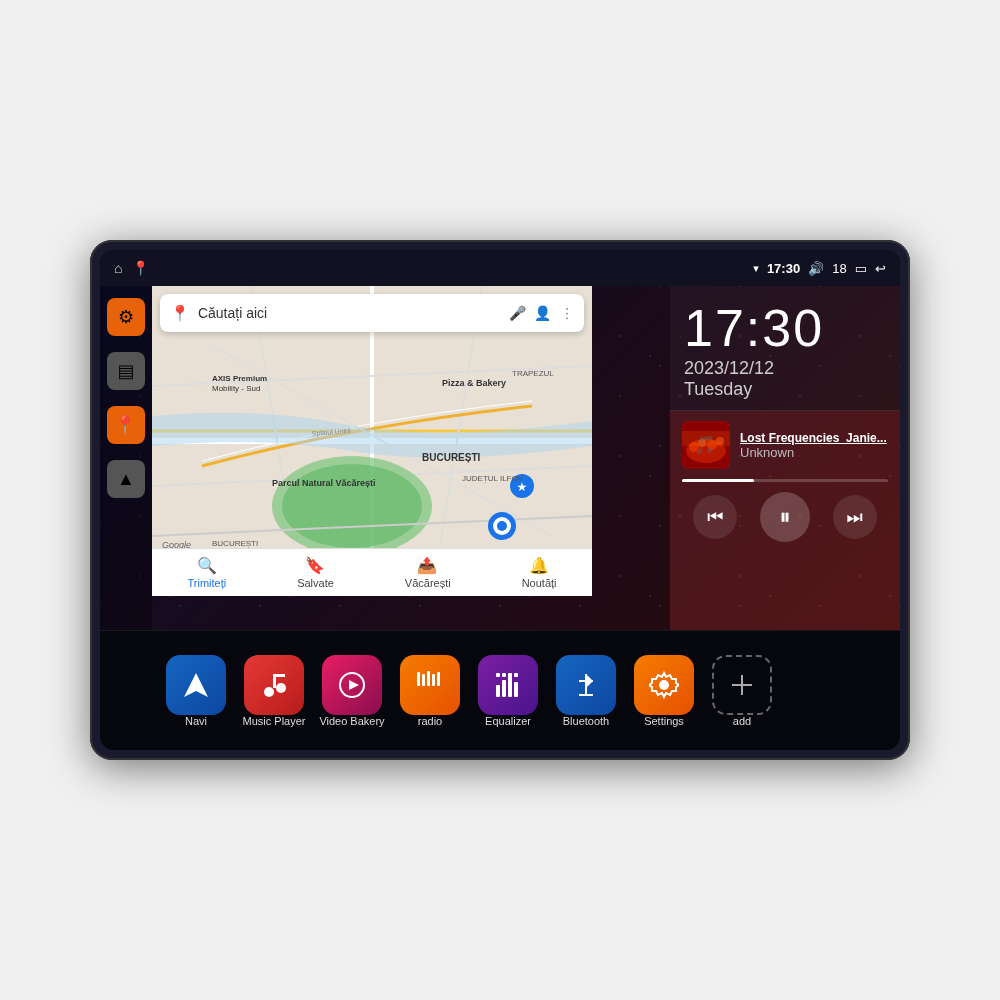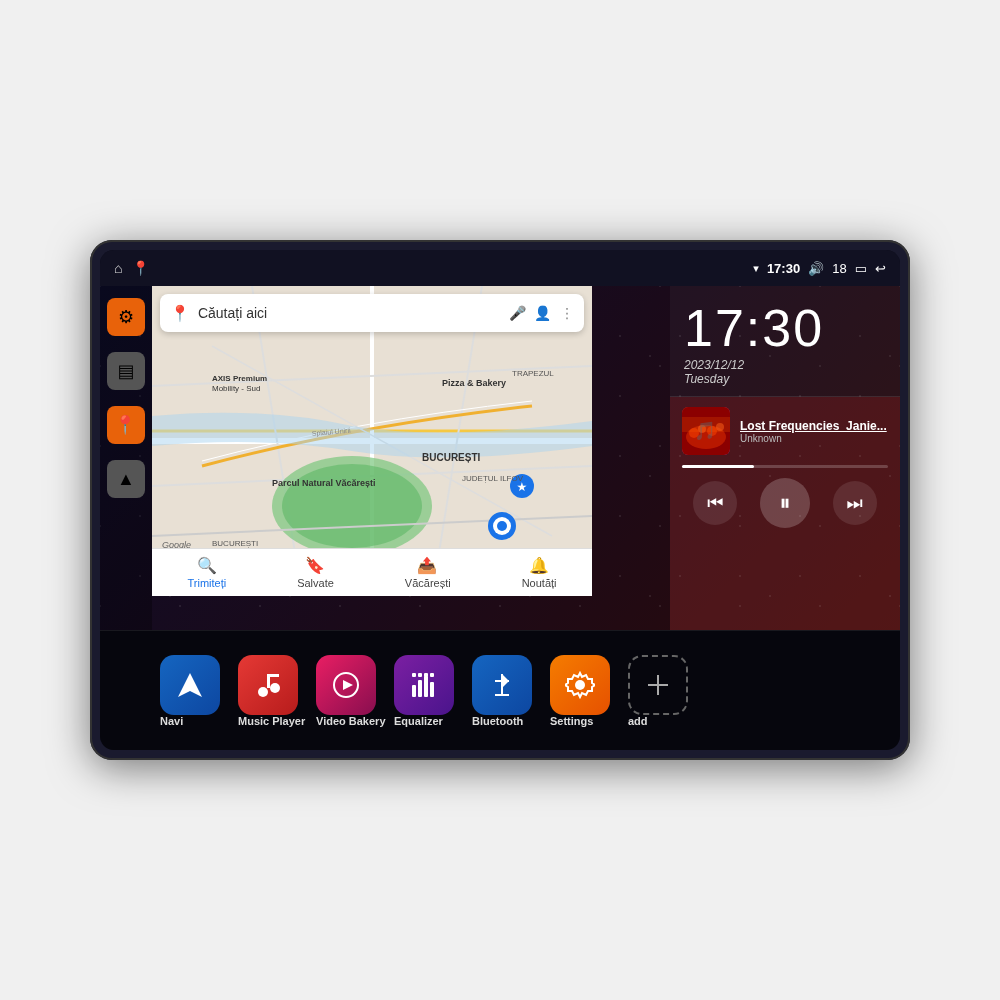--- a/index.html
+++ b/index.html
@@ -161,21 +161,21 @@
       padding: 16px 14px 10px;
       border-bottom: 1px solid rgba(255,255,255,0.1);
     }
     .clock-time {
       font-size: 52px;
       font-weight: 300;
       color: #fff;
       letter-spacing: 2px;
       line-height: 1;
     }
-    .clock-date { color: #ccc; font-size: 12px; margin-top: 4px; font-style: italic; }
+    .clock-date { color: #ccc; font-size: 18px; margin-top: 4px; }
 
     .music-widget {
       flex: 1;
       padding: 10px 12px;
       background: rgba(180,30,30,0.25);
     }
     .music-info {
       display: flex; align-items: center; gap: 10px;
       margin-bottom: 10px;
     }
@@ -183,21 +183,21 @@
       width: 48px; height: 48px;
       border-radius: 6px;
       background: linear-gradient(135deg, #c0392b, #8e44ad);
       flex-shrink: 0;
       overflow: hidden;
       display: flex; align-items: center; justify-content: center;
       font-size: 22px;
     }
     .music-meta { flex: 1; overflow: hidden; }
     .music-title { color: #fff; font-size: 12px; font-weight: 600; white-space: nowrap; overflow: hidden; text-overflow: ellipsis; text-decoration: underline; }
-    .music-artist { color: #bbb; font-size: 10px; }
+    .music-artist { color: #bbb; font-size: 13px; }
     .music-progress {
       width: 100%; height: 3px;
       background: rgba(255,255,255,0.2);
       border-radius: 2px;
       margin-bottom: 10px;
     }
     .music-progress-fill {
       width: 35%; height: 100%;
       background: #fff;
       border-radius: 2px;
@@ -226,25 +226,24 @@
       display: flex;
       align-items: center;
       padding: 8px 60px;
       gap: 6px;
       flex-shrink: 0;
       border-top: 1px solid rgba(255,255,255,0.08);
     }
 
     .app-icon-wrapper {
       display: flex; flex-direction: column;
-      align-items: flex-start;
+      align-items: center;
       gap: 0;
       cursor: pointer;
       min-width: 72px;
-      font-weight: bold;
     }
     .app-icon {
       width: 60px; height: 60px;
       border-radius: 14px;
       display: flex; align-items: center; justify-content: center;
       font-size: 26px;
     }
     .app-label { color: #ddd; font-size: 11px; text-align: center; }
 
     .app-navi { background: linear-gradient(135deg, #1565c0, #0d47a1); }
@@ -447,20 +446,32 @@
       <div class="app-icon-wrapper">
         <div class="app-icon app-video">
           <svg width="30" height="30" viewBox="0 0 30 30">
             <circle cx="15" cy="15" r="12" fill="none" stroke="white" stroke-width="2"></circle>
             <polygon points="12,10 22,15 12,20" fill="white"></polygon>
           </svg>
         </div>
         <span class="app-label">Video Bakery</span>
       </div>
 
+      <div class="app-icon-wrapper">
+        <div class="app-icon app-radio">
+          <svg width="30" height="30" viewBox="0 0 30 30">
+            <rect x="2" y="2" width="3" height="14" fill="white" rx="1"></rect>
+            <rect x="7" y="4" width="3" height="12" fill="white" rx="1"></rect>
+            <rect x="12" y="1" width="3" height="15" fill="white" rx="1"></rect>
+            <rect x="17" y="4" width="3" height="12" fill="white" rx="1"></rect>
+            <rect x="22" y="2" width="3" height="14" fill="white" rx="1"></rect>
+          </svg>
+        </div>
+        <span class="app-label">radio</span>
+      </div>
 
       <div class="app-icon-wrapper">
         <div class="app-icon app-equalizer">
           <svg width="30" height="30" viewBox="0 0 30 30">
             <rect x="3" y="15" width="4" height="12" fill="white" rx="1"></rect>
             <rect x="3" y="3" width="4" height="4" fill="white" rx="1"></rect>
             <rect x="9" y="10" width="4" height="17" fill="white" rx="1"></rect>
             <rect x="9" y="3" width="4" height="4" fill="white" rx="1"></rect>
             <rect x="15" y="6" width="4" height="21" fill="white" rx="1"></rect>
             <rect x="15" y="3" width="4" height="4" fill="white" rx="1"></rect>

